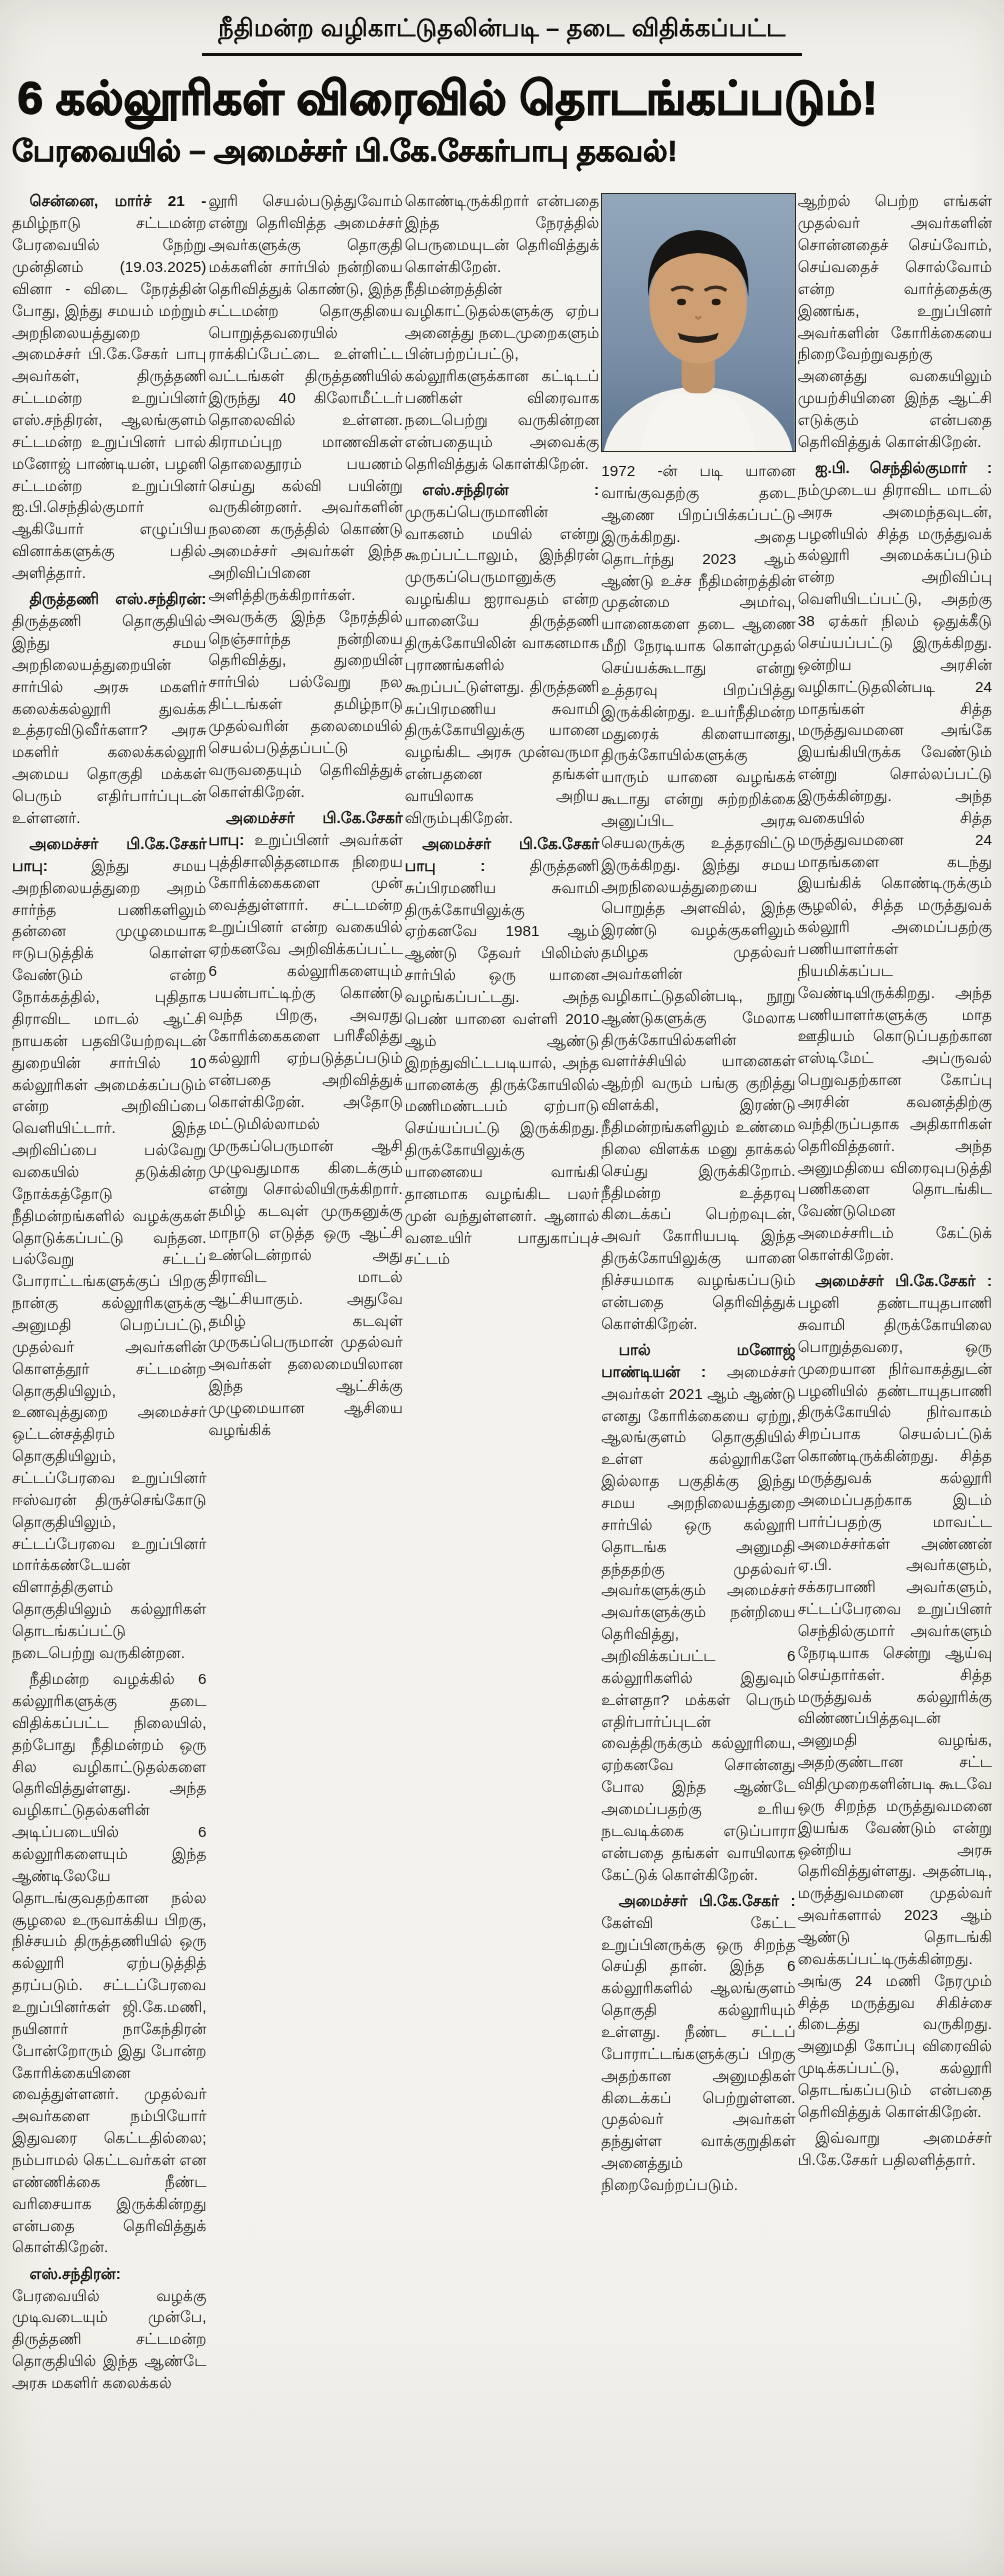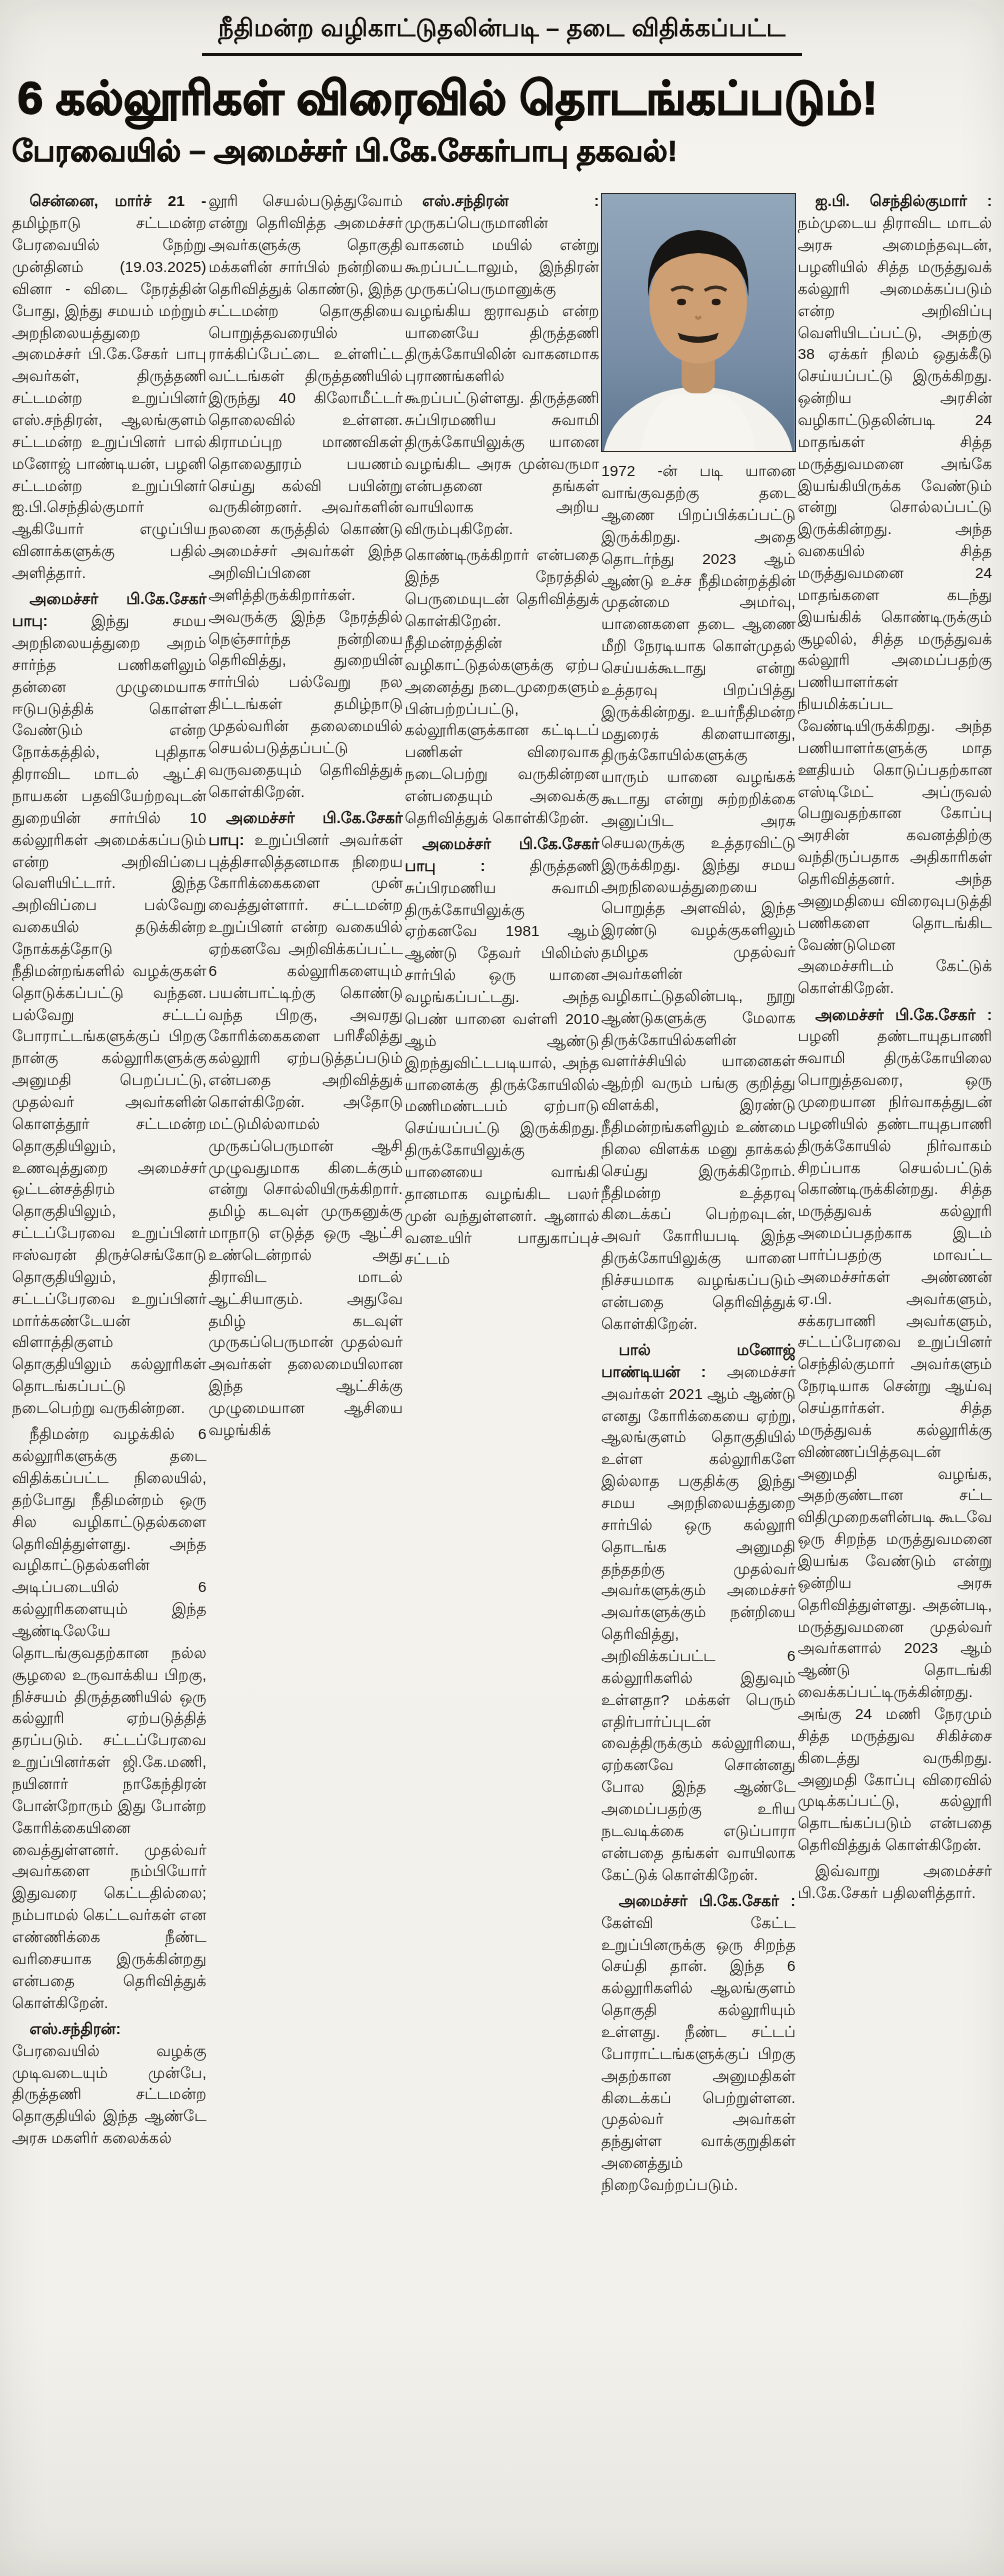--- a/index.html
+++ b/index.html
@@ -81,33 +81,34 @@
       <span class="kicker-text">நீதிமன்ற வழிகாட்டுதலின்படி – தடை விதிக்கப்பட்ட</span>
     </div>
     <h1 class="headline">6 கல்லூரிகள் விரைவில் தொடங்கப்படும்!</h1>
     <div class="subhead">பேரவையில் – அமைச்சர் பி.கே.சேகர்பாபு தகவல்!</div>
   </header>
 
   <main class="columns">
 
     <div class="col">
         <p class="para indent"><b class="lead">சென்னை, மார்ச் 21 - </b>தமிழ்நாடு சட்டமன்ற பேரவையில் நேற்று முன்தினம் (19.03.2025) வினா - விடை நேரத்தின் போது, இந்து சமயம் மற்றும் அறநிலையத்துறை அமைச்சர் பி.கே.சேகர் பாபு அவர்கள், திருத்தணி சட்டமன்ற உறுப்பினர் எஸ்.சந்திரன், ஆலங்குளம் சட்டமன்ற உறுப்பினர் பால் மனோஜ் பாண்டியன், பழனி சட்டமன்ற உறுப்பினர் ஐ.பி.செந்தில்குமார் ஆகியோர் எழுப்பிய வினாக்களுக்கு பதில் அளித்தார்.</p>
+        <p class="para indent"><b class="lead">திருத்தணி எஸ்.சந்திரன்: </b>திருத்தணி தொகுதியில் இந்து சமய அறநிலையத்துறையின் சார்பில் அரசு மகளிர் கலைக்கல்லூரி துவக்க உத்தரவிடுவீர்களா? அரசு மகளிர் கலைக்கல்லூரி அமைய தொகுதி மக்கள் பெரும் எதிர்பார்ப்புடன் உள்ளனர்.</p>
         <p class="para indent"><b class="lead">அமைச்சர் பி.கே.சேகர் பாபு: </b>இந்து சமய அறநிலையத்துறை அறம் சார்ந்த பணிகளிலும் தன்னை முழுமையாக ஈடுபடுத்திக் கொள்ள வேண்டும் என்ற நோக்கத்தில், புதிதாக திராவிட மாடல் ஆட்சி நாயகன் பதவியேற்றவுடன் துறையின் சார்பில் 10 கல்லூரிகள் அமைக்கப்படும் என்ற அறிவிப்பை வெளியிட்டார். இந்த அறிவிப்பை பல்வேறு வகையில் தடுக்கின்ற நோக்கத்தோடு நீதிமன்றங்களில் வழக்குகள் தொடுக்கப்பட்டு வந்தன. பல்வேறு சட்டப் போராட்டங்களுக்குப் பிறகு நான்கு கல்லூரிகளுக்கு அனுமதி பெறப்பட்டு, முதல்வர் அவர்களின் கொளத்தூர் சட்டமன்ற தொகுதியிலும், உணவுத்துறை அமைச்சர் ஒட்டன்சத்திரம் தொகுதியிலும், சட்டப்பேரவை உறுப்பினர் ஈஸ்வரன் திருச்செங்கோடு தொகுதியிலும், சட்டப்பேரவை உறுப்பினர் மார்க்கண்டேயன் விளாத்திகுளம் தொகுதியிலும் கல்லூரிகள் தொடங்கப்பட்டு நடைபெற்று வருகின்றன.</p>
         <p class="para indent">நீதிமன்ற வழக்கில் 6 கல்லூரிகளுக்கு தடை விதிக்கப்பட்ட நிலையில், தற்போது நீதிமன்றம் ஒரு சில வழிகாட்டுதல்களை தெரிவித்துள்ளது. அந்த வழிகாட்டுதல்களின் அடிப்படையில் 6 கல்லூரிகளையும் இந்த ஆண்டிலேயே தொடங்குவதற்கான நல்ல சூழலை உருவாக்கிய பிறகு, நிச்சயம் திருத்தணியில் ஒரு கல்லூரி ஏற்படுத்தித் தரப்படும். சட்டப்பேரவை உறுப்பினர்கள் ஜி.கே.மணி, நயினார் நாகேந்திரன் போன்றோரும் இது போன்ற கோரிக்கையினை வைத்துள்ளனர். முதல்வர் அவர்களை நம்பியோர் இதுவரை கெட்டதில்லை; நம்பாமல் கெட்டவர்கள் என எண்ணிக்கை நீண்ட வரிசையாக இருக்கின்றது என்பதை தெரிவித்துக் கொள்கிறேன்.</p>
         <p class="para indent"><b class="lead">எஸ்.சந்திரன்: </b>பேரவையில் வழக்கு முடிவடையும் முன்பே, திருத்தணி சட்டமன்ற தொகுதியில் இந்த ஆண்டே அரசு மகளிர் கலைக்கல்</p>
       </div>
 
     <div class="col">
         <p class="para">லூரி செயல்படுத்துவோம் என்று தெரிவித்த அமைச்சர் அவர்களுக்கு தொகுதி மக்களின் சார்பில் நன்றியை தெரிவித்துக் கொண்டு, இந்த சட்டமன்ற தொகுதியை பொறுத்தவரையில் ராக்கிப்பேட்டை உள்ளிட்ட வட்டங்கள் திருத்தணியில் இருந்து 40 கிலோமீட்டர் தொலைவில் உள்ளன. கிராமப்புற மாணவிகள் தொலைதூரம் பயணம் செய்து கல்வி பயின்று வருகின்றனர். அவர்களின் நலனை கருத்தில் கொண்டு அமைச்சர் அவர்கள் இந்த அறிவிப்பினை அளித்திருக்கிறார்கள். அவருக்கு இந்த நேரத்தில் நெஞ்சார்ந்த நன்றியை தெரிவித்து, துறையின் சார்பில் பல்வேறு நல திட்டங்கள் தமிழ்நாடு முதல்வரின் தலைமையில் செயல்படுத்தப்பட்டு வருவதையும் தெரிவித்துக் கொள்கிறேன்.</p>
         <p class="para indent"><b class="lead">அமைச்சர் பி.கே.சேகர் பாபு: </b>உறுப்பினர் அவர்கள் புத்திசாலித்தனமாக நிறைய கோரிக்கைகளை முன் வைத்துள்ளார். சட்டமன்ற உறுப்பினர் என்ற வகையில் ஏற்கனவே அறிவிக்கப்பட்ட 6 கல்லூரிகளையும் பயன்பாட்டிற்கு கொண்டு வந்த பிறகு, அவரது கோரிக்கைகளை பரிசீலித்து கல்லூரி ஏற்படுத்தப்படும் என்பதை அறிவித்துக் கொள்கிறேன். அதோடு மட்டுமில்லாமல் முருகப்பெருமான் ஆசி முழுவதுமாக கிடைக்கும் என்று சொல்லியிருக்கிறார். தமிழ் கடவுள் முருகனுக்கு மாநாடு எடுத்த ஒரு ஆட்சி உண்டென்றால் அது திராவிட மாடல் ஆட்சியாகும். அதுவே தமிழ் கடவுள் முருகப்பெருமான் முதல்வர் அவர்கள் தலைமையிலான இந்த ஆட்சிக்கு முழுமையான ஆசியை வழங்கிக்</p>
       </div>
 
     <div class="col">
+        <p class="para">கொண்டிருக்கிறார் என்பதை இந்த நேரத்தில் பெருமையுடன் தெரிவித்துக் கொள்கிறேன். நீதிமன்றத்தின் வழிகாட்டுதல்களுக்கு ஏற்ப அனைத்து நடைமுறைகளும் பின்பற்றப்பட்டு, கல்லூரிகளுக்கான கட்டிடப் பணிகள் விரைவாக நடைபெற்று வருகின்றன என்பதையும் அவைக்கு தெரிவித்துக் கொள்கிறேன்.</p>
         <p class="para indent"><b class="lead">எஸ்.சந்திரன் : </b>முருகப்பெருமானின் வாகனம் மயில் என்று கூறப்பட்டாலும், இந்திரன் முருகப்பெருமானுக்கு வழங்கிய ஐராவதம் என்ற யானையே திருத்தணி திருக்கோயிலின் வாகனமாக புராணங்களில் கூறப்பட்டுள்ளது. திருத்தணி சுப்பிரமணிய சுவாமி திருக்கோயிலுக்கு யானை வழங்கிட அரசு முன்வருமா என்பதனை தங்கள் வாயிலாக அறிய விரும்புகிறேன்.</p>
-        <p class="para">கொண்டிருக்கிறார் என்பதை இந்த நேரத்தில் பெருமையுடன் தெரிவித்துக் கொள்கிறேன். நீதிமன்றத்தின் வழிகாட்டுதல்களுக்கு ஏற்ப அனைத்து நடைமுறைகளும் பின்பற்றப்பட்டு, கல்லூரிகளுக்கான கட்டிடப் பணிகள் விரைவாக நடைபெற்று வருகின்றன என்பதையும் அவைக்கு தெரிவித்துக் கொள்கிறேன்.</p>
         <p class="para indent"><b class="lead">அமைச்சர் பி.கே.சேகர் பாபு : </b>திருத்தணி சுப்பிரமணிய சுவாமி திருக்கோயிலுக்கு ஏற்கனவே 1981 ஆம் ஆண்டு தேவர் பிலிம்ஸ் சார்பில் ஒரு யானை வழங்கப்பட்டது. அந்த பெண் யானை வள்ளி 2010 ஆம் ஆண்டு இறந்துவிட்டபடியால், அந்த யானைக்கு திருக்கோயிலில் மணிமண்டபம் ஏற்பாடு செய்யப்பட்டு இருக்கிறது. திருக்கோயிலுக்கு யானையை வாங்கி தானமாக வழங்கிட பலர் முன் வந்துள்ளனர். ஆனால் வனஉயிர் பாதுகாப்புச் சட்டம்</p>
       </div>
 
     <div class="col">
       <figure class="photo" aria-label="அமைச்சர் பி.கே.சேகர்பாபு">
         <svg viewBox="0 0 300 400" preserveAspectRatio="none">
           <defs>
             <linearGradient id="pbg" x1="0" y1="0" x2="0" y2="1">
               <stop offset="0" stop-color="#93a7bb"></stop>
               <stop offset="0.6" stop-color="#7b90a8"></stop>
@@ -128,20 +129,21 @@
           <path d="M122 222 q28 14 56 0" stroke="#4a3526" stroke-width="6" fill="none"></path>
           <path d="M118 216 q32 12 64 0 l-4 10 q-28 10 -56 0 Z" fill="#262019"></path>
         </svg>
       </figure>
     <p class="para">1972 -ன் படி யானை வாங்குவதற்கு தடை ஆணை பிறப்பிக்கப்பட்டு இருக்கிறது. அதை தொடர்ந்து 2023 ஆம் ஆண்டு உச்ச நீதிமன்றத்தின் முதன்மை அமர்வு, யானைகளை தடை ஆணை மீறி நேரடியாக கொள்முதல் செய்யக்கூடாது என்று உத்தரவு பிறப்பித்து இருக்கின்றது. உயர்நீதிமன்ற மதுரைக் கிளையானது, திருக்கோயில்களுக்கு யாரும் யானை வழங்கக் கூடாது என்று சுற்றறிக்கை அனுப்பிட அரசு செயலருக்கு உத்தரவிட்டு இருக்கிறது. இந்து சமய அறநிலையத்துறையை பொறுத்த அளவில், இந்த இரண்டு வழக்குகளிலும் தமிழக முதல்வர் அவர்களின் வழிகாட்டுதலின்படி, நூறு ஆண்டுகளுக்கு மேலாக திருக்கோயில்களின் வளர்ச்சியில் யானைகள் ஆற்றி வரும் பங்கு குறித்து விளக்கி, இரண்டு நீதிமன்றங்களிலும் உண்மை நிலை விளக்க மனு தாக்கல் செய்து இருக்கிறோம். நீதிமன்ற உத்தரவு கிடைக்கப் பெற்றவுடன், அவர் கோரியபடி இந்த திருக்கோயிலுக்கு யானை நிச்சயமாக வழங்கப்படும் என்பதை தெரிவித்துக் கொள்கிறேன்.</p>
         <p class="para indent"><b class="lead">பால் மனோஜ் பாண்டியன் : </b>அமைச்சர் அவர்கள் 2021 ஆம் ஆண்டு எனது கோரிக்கையை ஏற்று, ஆலங்குளம் தொகுதியில் உள்ள கல்லூரிகளே இல்லாத பகுதிக்கு இந்து சமய அறநிலையத்துறை சார்பில் ஒரு கல்லூரி தொடங்க அனுமதி தந்ததற்கு முதல்வர் அவர்களுக்கும் அமைச்சர் அவர்களுக்கும் நன்றியை தெரிவித்து, அறிவிக்கப்பட்ட 6 கல்லூரிகளில் இதுவும் உள்ளதா? மக்கள் பெரும் எதிர்பார்ப்புடன் வைத்திருக்கும் கல்லூரியை, ஏற்கனவே சொன்னது போல இந்த ஆண்டே அமைப்பதற்கு உரிய நடவடிக்கை எடுப்பாரா என்பதை தங்கள் வாயிலாக கேட்டுக் கொள்கிறேன்.</p>
         <p class="para indent"><b class="lead">அமைச்சர் பி.கே.சேகர் : </b>கேள்வி கேட்ட உறுப்பினருக்கு ஒரு சிறந்த செய்தி தான். இந்த 6 கல்லூரிகளில் ஆலங்குளம் தொகுதி கல்லூரியும் உள்ளது. நீண்ட சட்டப் போராட்டங்களுக்குப் பிறகு அதற்கான அனுமதிகள் கிடைக்கப் பெற்றுள்ளன. முதல்வர் அவர்கள் தந்துள்ள வாக்குறுதிகள் அனைத்தும் நிறைவேற்றப்படும்.</p>
       </div>
 
     <div class="col">
+        <p class="para">ஆற்றல் பெற்ற எங்கள் முதல்வர் அவர்களின் சொன்னதைச் செய்வோம், செய்வதைச் சொல்வோம் என்ற வார்த்தைக்கு இணங்க, உறுப்பினர் அவர்களின் கோரிக்கையை நிறைவேற்றுவதற்கு அனைத்து வகையிலும் முயற்சியினை இந்த ஆட்சி எடுக்கும் என்பதை தெரிவித்துக் கொள்கிறேன்.</p>
         <p class="para indent"><b class="lead">ஐ.பி. செந்தில்குமார் : </b>நம்முடைய திராவிட மாடல் அரசு அமைந்தவுடன், பழனியில் சித்த மருத்துவக் கல்லூரி அமைக்கப்படும் என்ற அறிவிப்பு வெளியிடப்பட்டு, அதற்கு 38 ஏக்கர் நிலம் ஒதுக்கீடு செய்யப்பட்டு இருக்கிறது. ஒன்றிய அரசின் வழிகாட்டுதலின்படி 24 மாதங்கள் சித்த மருத்துவமனை அங்கே இயங்கியிருக்க வேண்டும் என்று சொல்லப்பட்டு இருக்கின்றது. அந்த வகையில் சித்த மருத்துவமனை 24 மாதங்களை கடந்து இயங்கிக் கொண்டிருக்கும் சூழலில், சித்த மருத்துவக் கல்லூரி அமைப்பதற்கு பணியாளர்கள் நியமிக்கப்பட வேண்டியிருக்கிறது. அந்த பணியாளர்களுக்கு மாத ஊதியம் கொடுப்பதற்கான எஸ்டிமேட் அப்ருவல் பெறுவதற்கான கோப்பு அரசின் கவனத்திற்கு வந்திருப்பதாக அதிகாரிகள் தெரிவித்தனர். அந்த அனுமதியை விரைவுபடுத்தி பணிகளை தொடங்கிட வேண்டுமென அமைச்சரிடம் கேட்டுக் கொள்கிறேன்.</p>
         <p class="para indent"><b class="lead">அமைச்சர் பி.கே.சேகர் : </b>பழனி தண்டாயுதபாணி சுவாமி திருக்கோயிலை பொறுத்தவரை, ஒரு முறையான நிர்வாகத்துடன் பழனியில் தண்டாயுதபாணி திருக்கோயில் நிர்வாகம் சிறப்பாக செயல்பட்டுக் கொண்டிருக்கின்றது. சித்த மருத்துவக் கல்லூரி அமைப்பதற்காக இடம் பார்ப்பதற்கு மாவட்ட அமைச்சர்கள் அண்ணன் ஏ.பி. அவர்களும், சக்கரபாணி அவர்களும், சட்டப்பேரவை உறுப்பினர் செந்தில்குமார் அவர்களும் நேரடியாக சென்று ஆய்வு செய்தார்கள். சித்த மருத்துவக் கல்லூரிக்கு விண்ணப்பித்தவுடன் அனுமதி வழங்க, அதற்குண்டான சட்ட விதிமுறைகளின்படி கூடவே ஒரு சிறந்த மருத்துவமனை இயங்க வேண்டும் என்று ஒன்றிய அரசு தெரிவித்துள்ளது. அதன்படி, மருத்துவமனை முதல்வர் அவர்களால் 2023 ஆம் ஆண்டு தொடங்கி வைக்கப்பட்டிருக்கின்றது. அங்கு 24 மணி நேரமும் சித்த மருத்துவ சிகிச்சை கிடைத்து வருகிறது. அனுமதி கோப்பு விரைவில் முடிக்கப்பட்டு, கல்லூரி தொடங்கப்படும் என்பதை தெரிவித்துக் கொள்கிறேன்.</p>
         <p class="para indent">இவ்வாறு அமைச்சர் பி.கே.சேகர் பதிலளித்தார்.</p>
       </div>
 
   </main>
 </div>
 
 
 </body></html>

